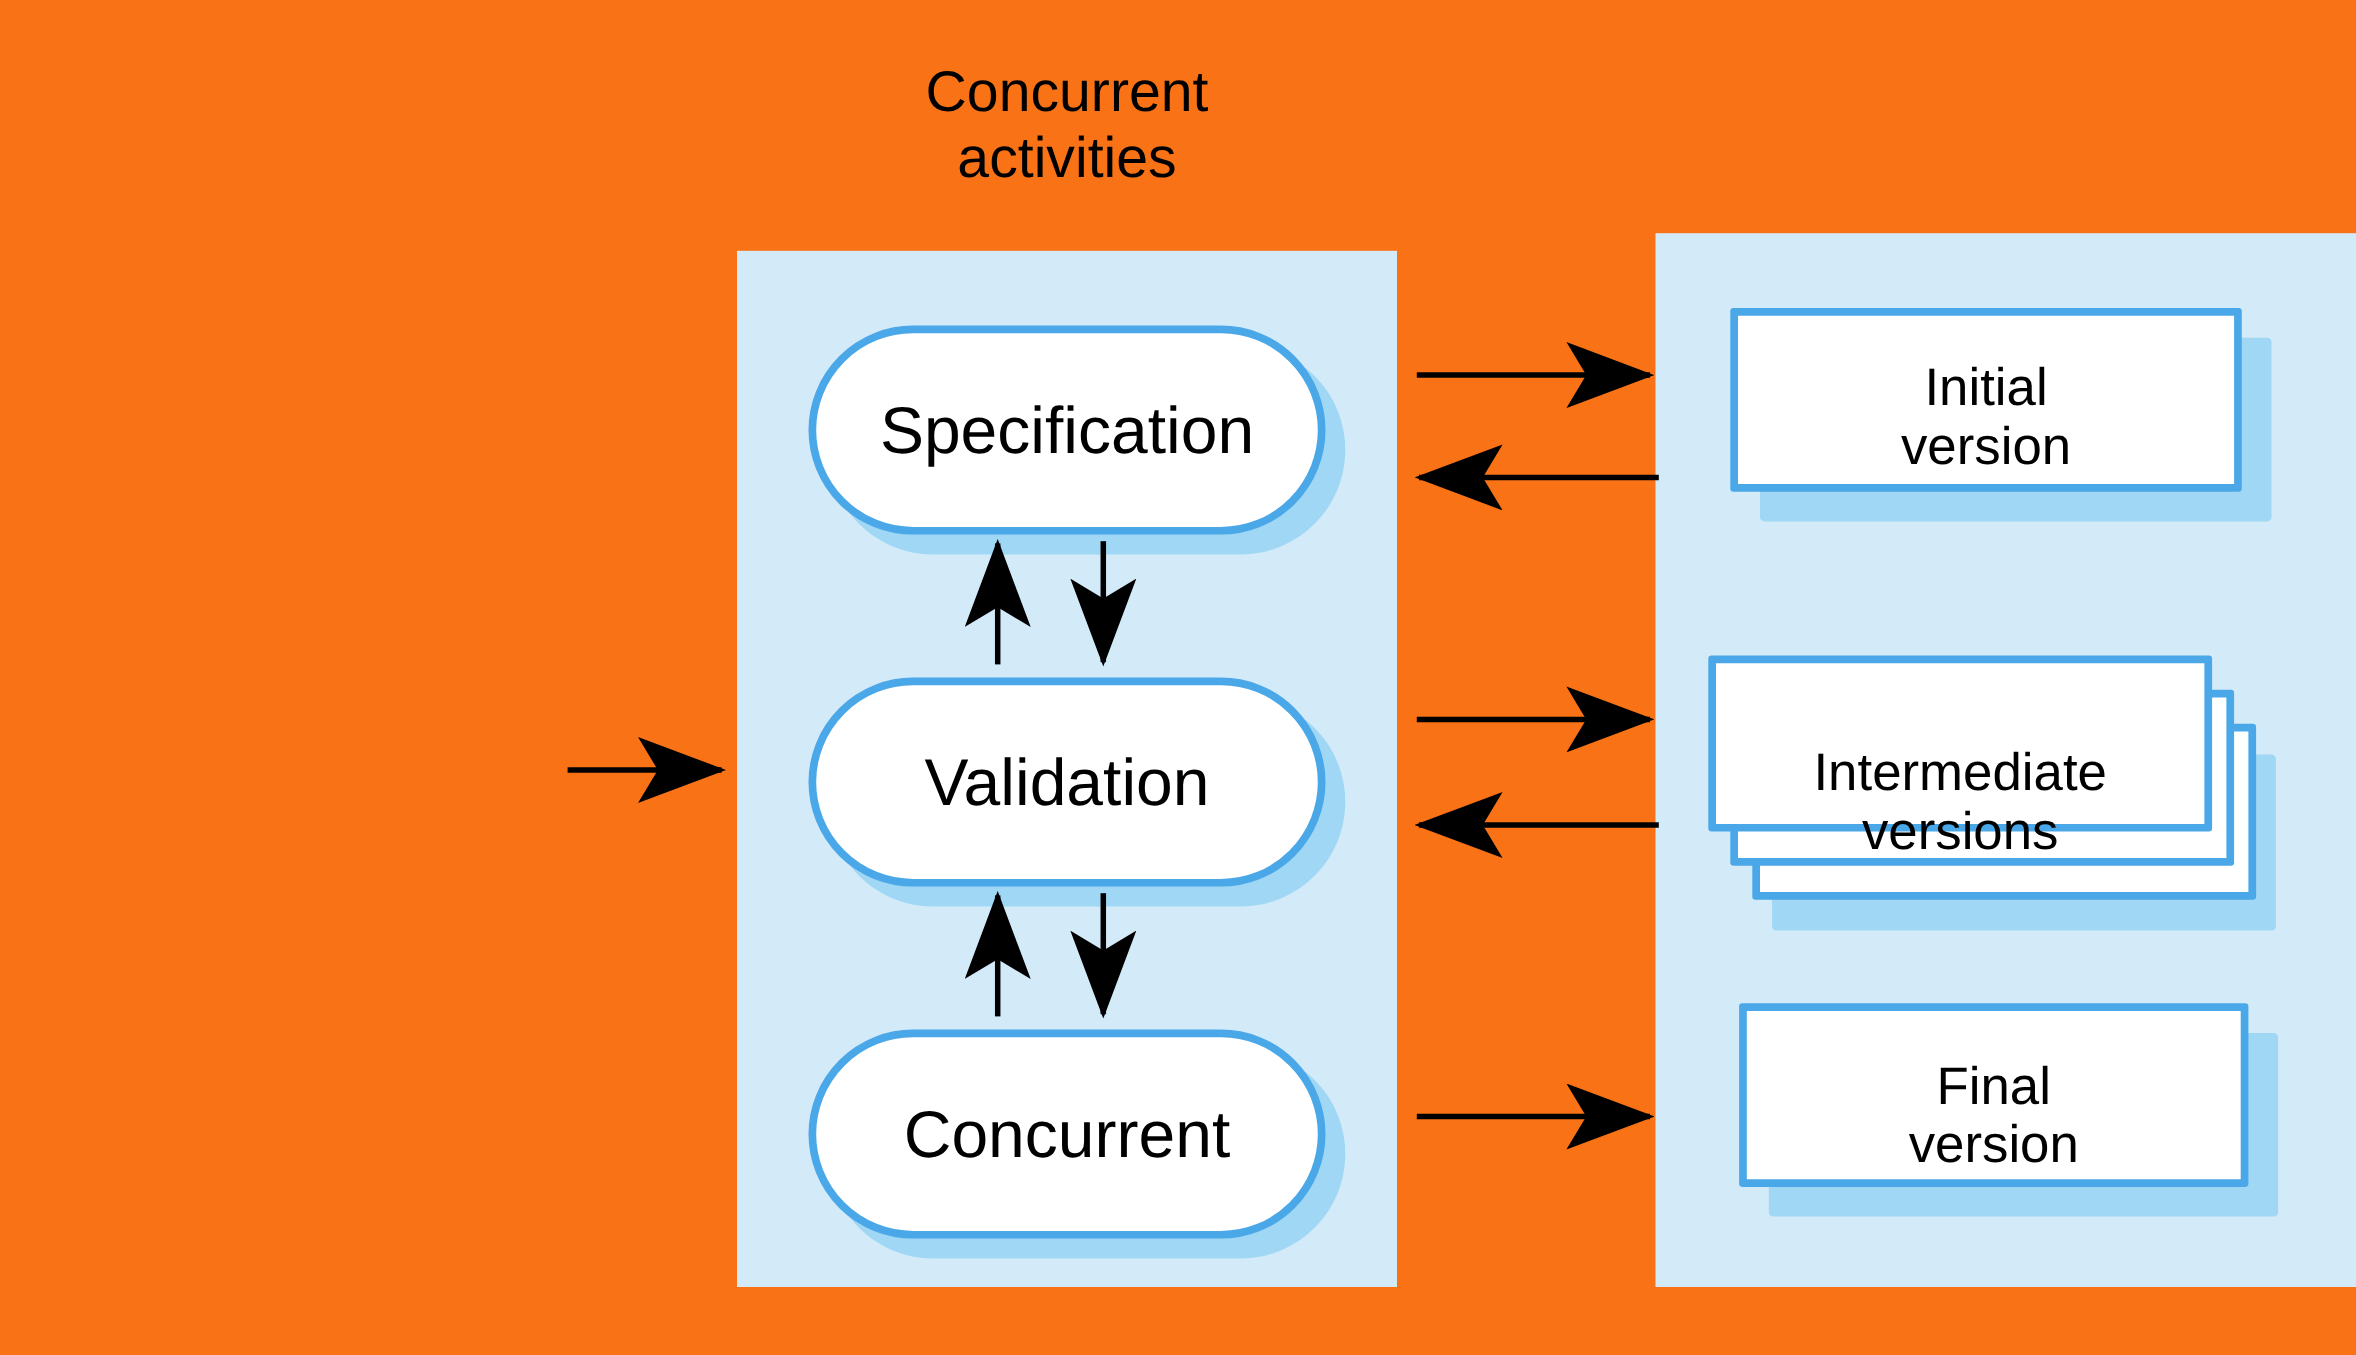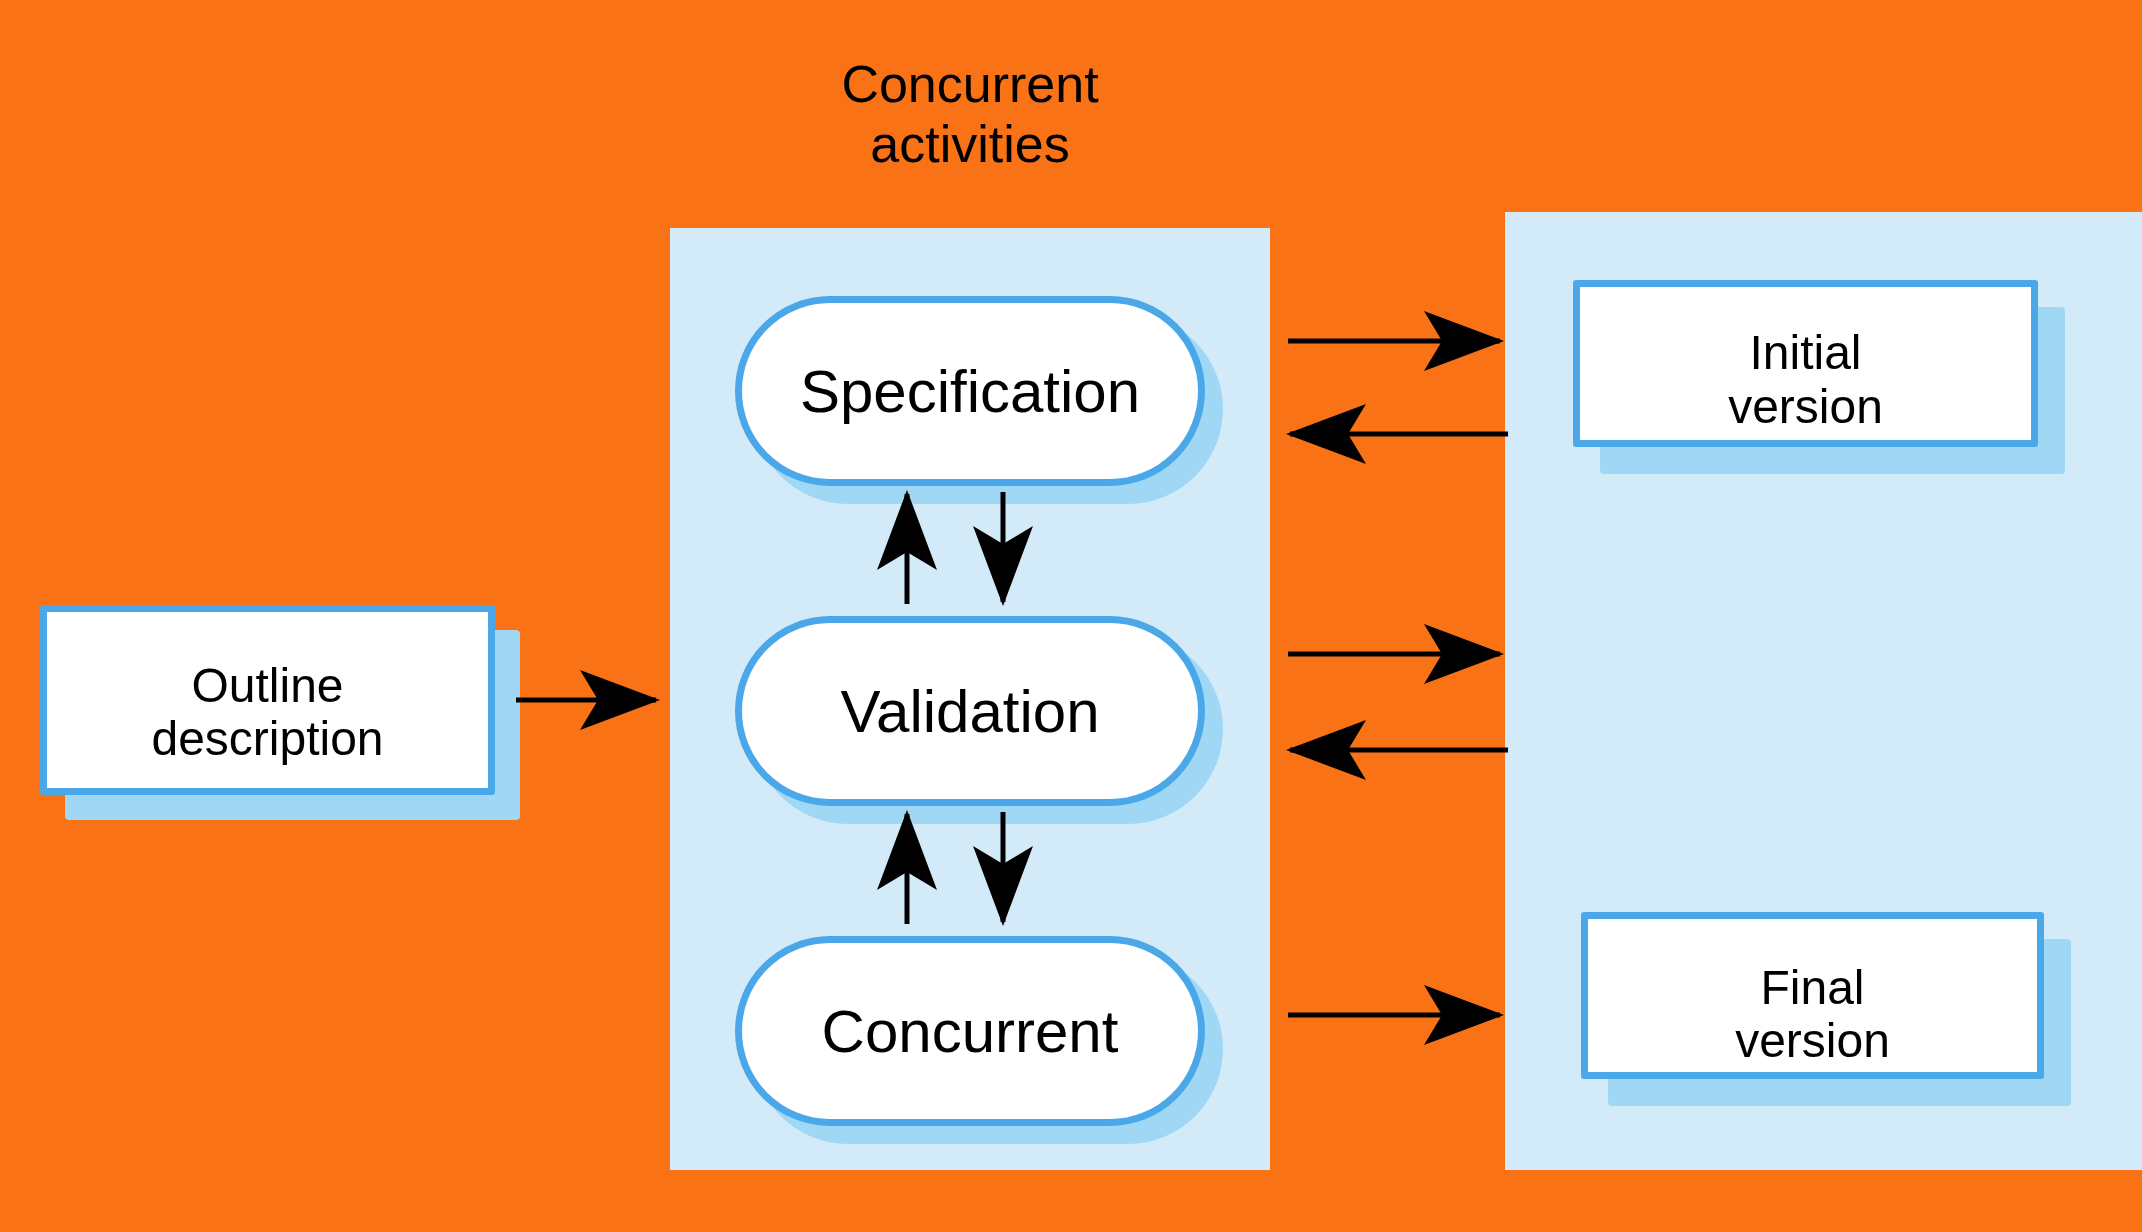--- a/index.html
+++ b/index.html
@@ -154,26 +154,20 @@
 <body>
 
 <div id="stage">
 
   <div class="panel" id="panel-activities"></div>
   <div class="panel" id="panel-versions"></div>
 
   <div id="diagram-title">Concurrent
 activities</div>
 
-  <div class="doc" id="node-outline">
-    <div class="shadow"></div>
-    <div class="sheet"></div>
-    <div class="label">Outline
-description</div>
-  </div>
 
   <div class="pill" id="node-specification">
     <div class="pshadow"></div>
     <div class="pbody"></div>
     <div class="label">Specification</div>
   </div>
 
   <div class="pill" id="node-development">
     <div class="pshadow"></div>
     <div class="pbody"></div>
@@ -186,20 +180,28 @@
     <div class="label">Concurrent</div>
   </div>
 
   <div class="doc" id="node-initial">
     <div class="shadow"></div>
     <div class="sheet"></div>
     <div class="label">Initial
 version</div>
   </div>
 
+  <div class="doc" id="node-intermediate">
+    <div class="shadow"></div>
+    <div class="sheet s3"></div>
+    <div class="sheet s2"></div>
+    <div class="sheet s1"></div>
+    <div class="label">Intermediate
+versions</div>
+  </div>
 
   <div class="doc" id="node-final">
     <div class="shadow"></div>
     <div class="sheet"></div>
     <div class="label">Final
 version</div>
   </div>
 
   <svg id="arrow-layer" viewBox="0 0 2142 1232">
     <defs>

